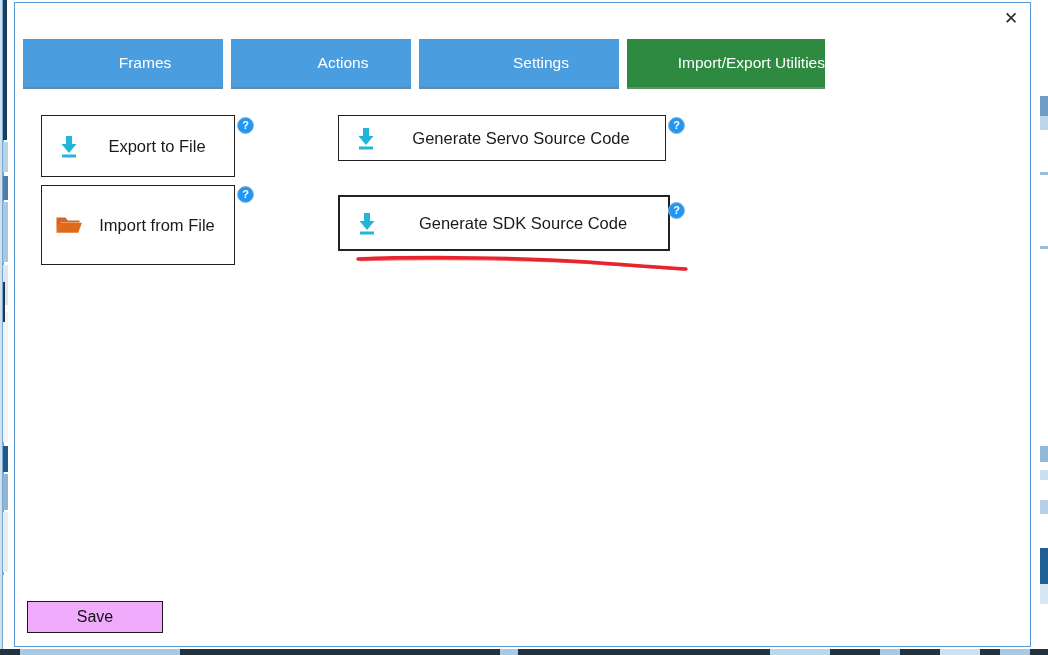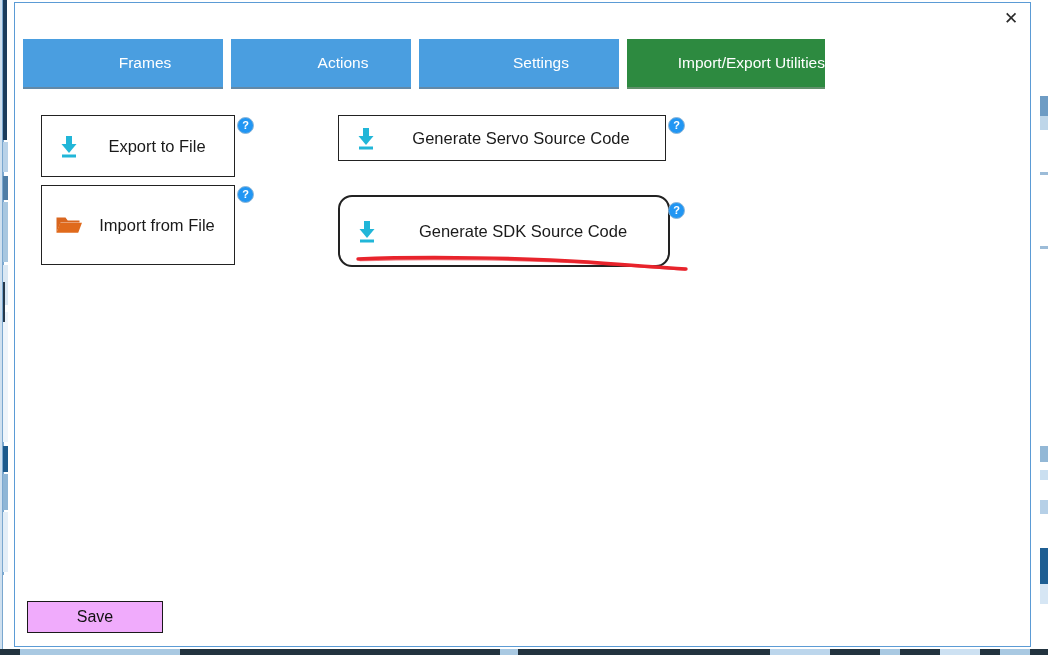--- a/index.html
+++ b/index.html
@@ -184,21 +184,21 @@
     min-width: 46px;
     display: flex;
     align-items: center;
     justify-content: center;
   }
 
   
   .btn-export   { left: 26px;  top: 16px;  width: 194px; height: 62px; }
   .btn-import   { left: 26px;  top: 86px;  width: 194px; height: 80px; }
   .btn-servo    { left: 323px; top: 16px;  width: 328px; height: 46px; }
-  .btn-sdk      { left: 323px; top: 96px;  width: 332px; height: 72px; border-width: 2px; border-radius: 14px; }
+  .btn-sdk      { left: 323px; top: 96px;  width: 332px; height: 56px; border-width: 2px; }
 
   .help-icon {
     position: absolute;
     width: 17px;
     height: 17px;
     border-radius: 50%;
     background: #2196f3;
     border: 1.5px solid #8fb7d8;
     box-sizing: border-box;
     color: #ffffff;

